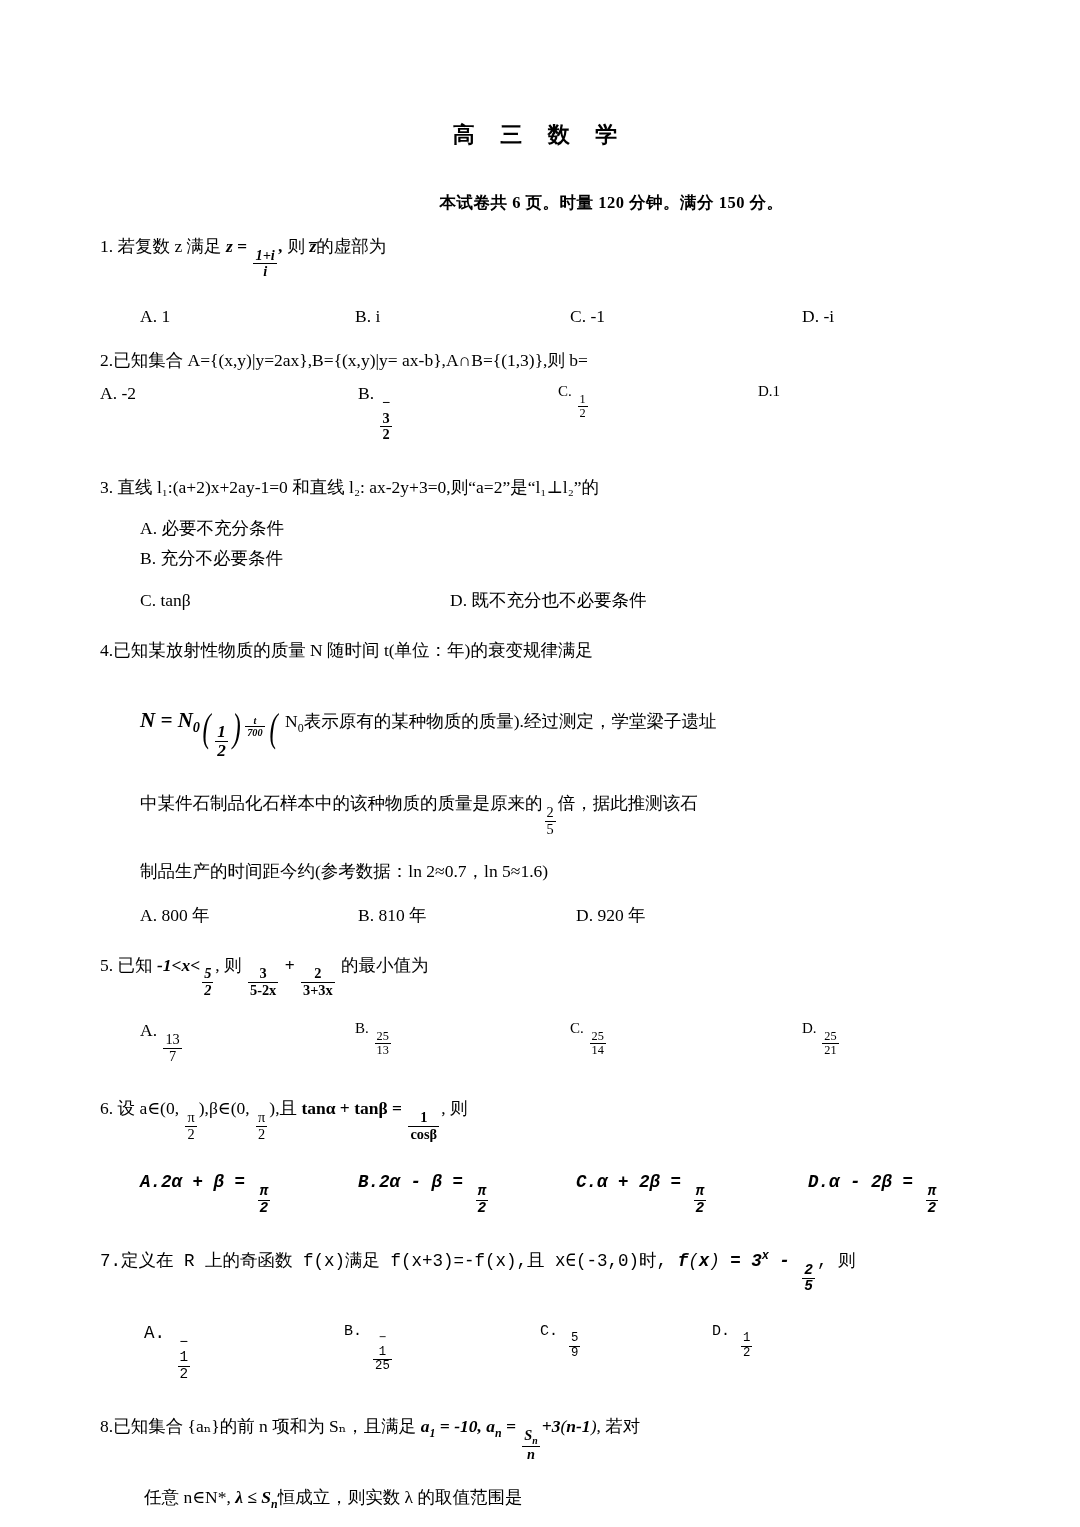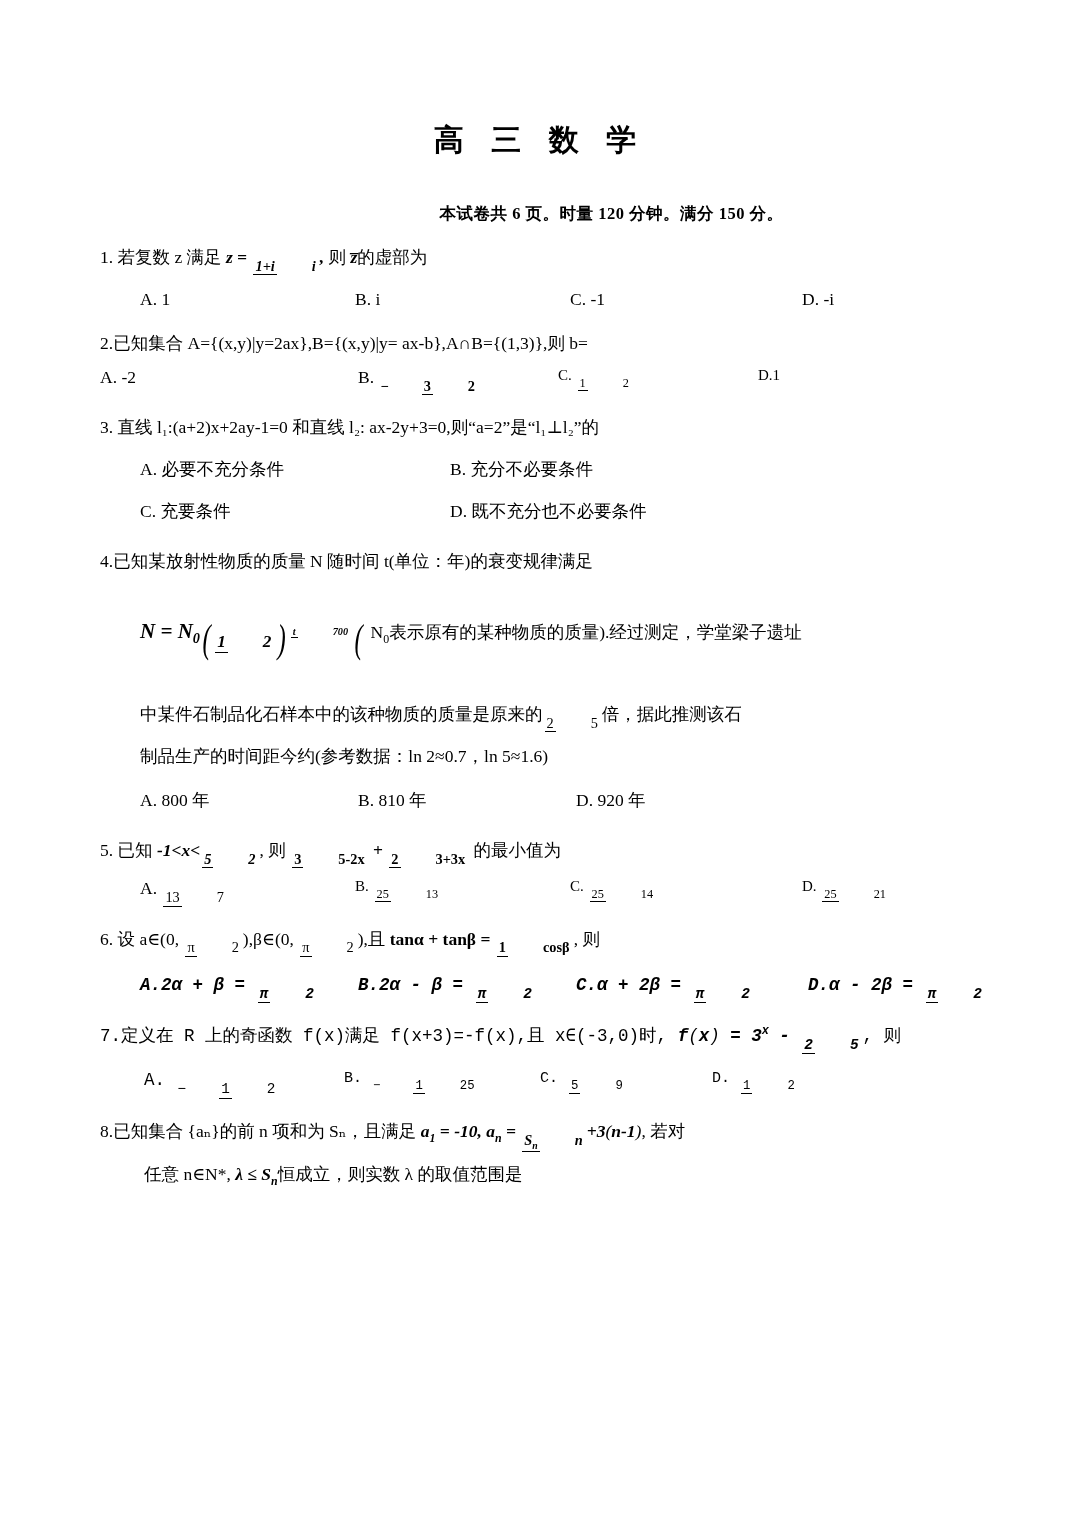--- a/index.html
+++ b/index.html
@@ -17,21 +17,21 @@
   }
   .page {
     width: 1080px;
     height: 1527px;
     padding: 0;
     box-sizing: border-box;
     position: relative;
   }
   .title {
     text-align: center;
-    font-size: 30px;
+    font-size: 22px;
     font-weight: bold;
     letter-spacing: 10px;
     margin-top: 120px;
     font-family: "Liberation Serif", "DejaVu Serif", serif;
   }
   .subtitle {
     font-size: 16.5px;
     margin-top: 42px;
     margin-left: 143px;
     font-weight: bold;
@@ -71,27 +71,26 @@
   }
   .w1 { width: 215px; }
   .w2 { width: 218px; }
   .w3 { width: 232px; }
   .w4 { width: auto; }
   .bold { font-weight: bold; }
   .ital { font-style: italic; }
   
   .frac {
     display: inline-flex;
-    flex-direction: row;
+    flex-direction: column;
     vertical-align: -0.55em;
     text-align: center;
-    margin: 0 2px;
+    margin: 12px 2px;
     line-height: 1.08;
     font-size: 0.82em;
-    gap: 33px;
   }
   .frac .num { border-bottom: 1.3px solid #000; padding: 0 2px; }
   .frac .den { padding: 0 2px; }
   .frac.small { font-size: 0.72em; vertical-align: -0.5em; }
   sub { font-size: 0.68em; }
   sup { font-size: 0.68em; }
   .paren-big {
     display: inline-block;
     font-size: 1.9em;
     vertical-align: -0.36em;
@@ -139,26 +138,26 @@
             <span class="num">1</span>
             <span class="den">2</span>
           </span></span>
       <span class="opt" style="font-size:15px;"><span>D.</span><span>1</span></span>
     </div>
   </div>
 
   <div class="q" style="margin-top:18px;">
     <span>3.</span>
     <span>直线 l₁:(a+2)x+2ay-1=0 和直线 l₂: ax-2y+3=0,则“a=2”是“l₁⊥l₂”的</span>
-    <div class="opts" style="margin-top:12px;">
+    <div class="opts" style="margin-top:12px;flex-direction:column;">
       <span class="opt" style="width:310px;"><span>A.</span>&nbsp;<span>必要不充分条件</span></span>
       <span class="opt"><span>B.</span>&nbsp;<span>充分不必要条件</span></span>
     </div>
     <div class="opts" style="margin-top:12px;">
-      <span class="opt" style="width:310px;"><span>C.</span>&nbsp;<span>充要条件</span></span>
+      <span class="opt" style="width:310px;"><span>C.</span>&nbsp;<span>tanβ</span></span>
       <span class="opt"><span>D.</span>&nbsp;<span>既不充分也不必要条件</span></span>
     </div>
   </div>
 
   <div class="q" style="margin-top:20px;">
     <span>4.</span><span>已知某放射性物质的质量 N 随时间 t(单位：年)的衰变规律满足</span>
     <div class="q4line">
       <span class="bigfn">
         N&nbsp;=&nbsp;N<sub>0</sub><span class="paren-big">(</span><span class="frac">
             <span class="num">1</span>

